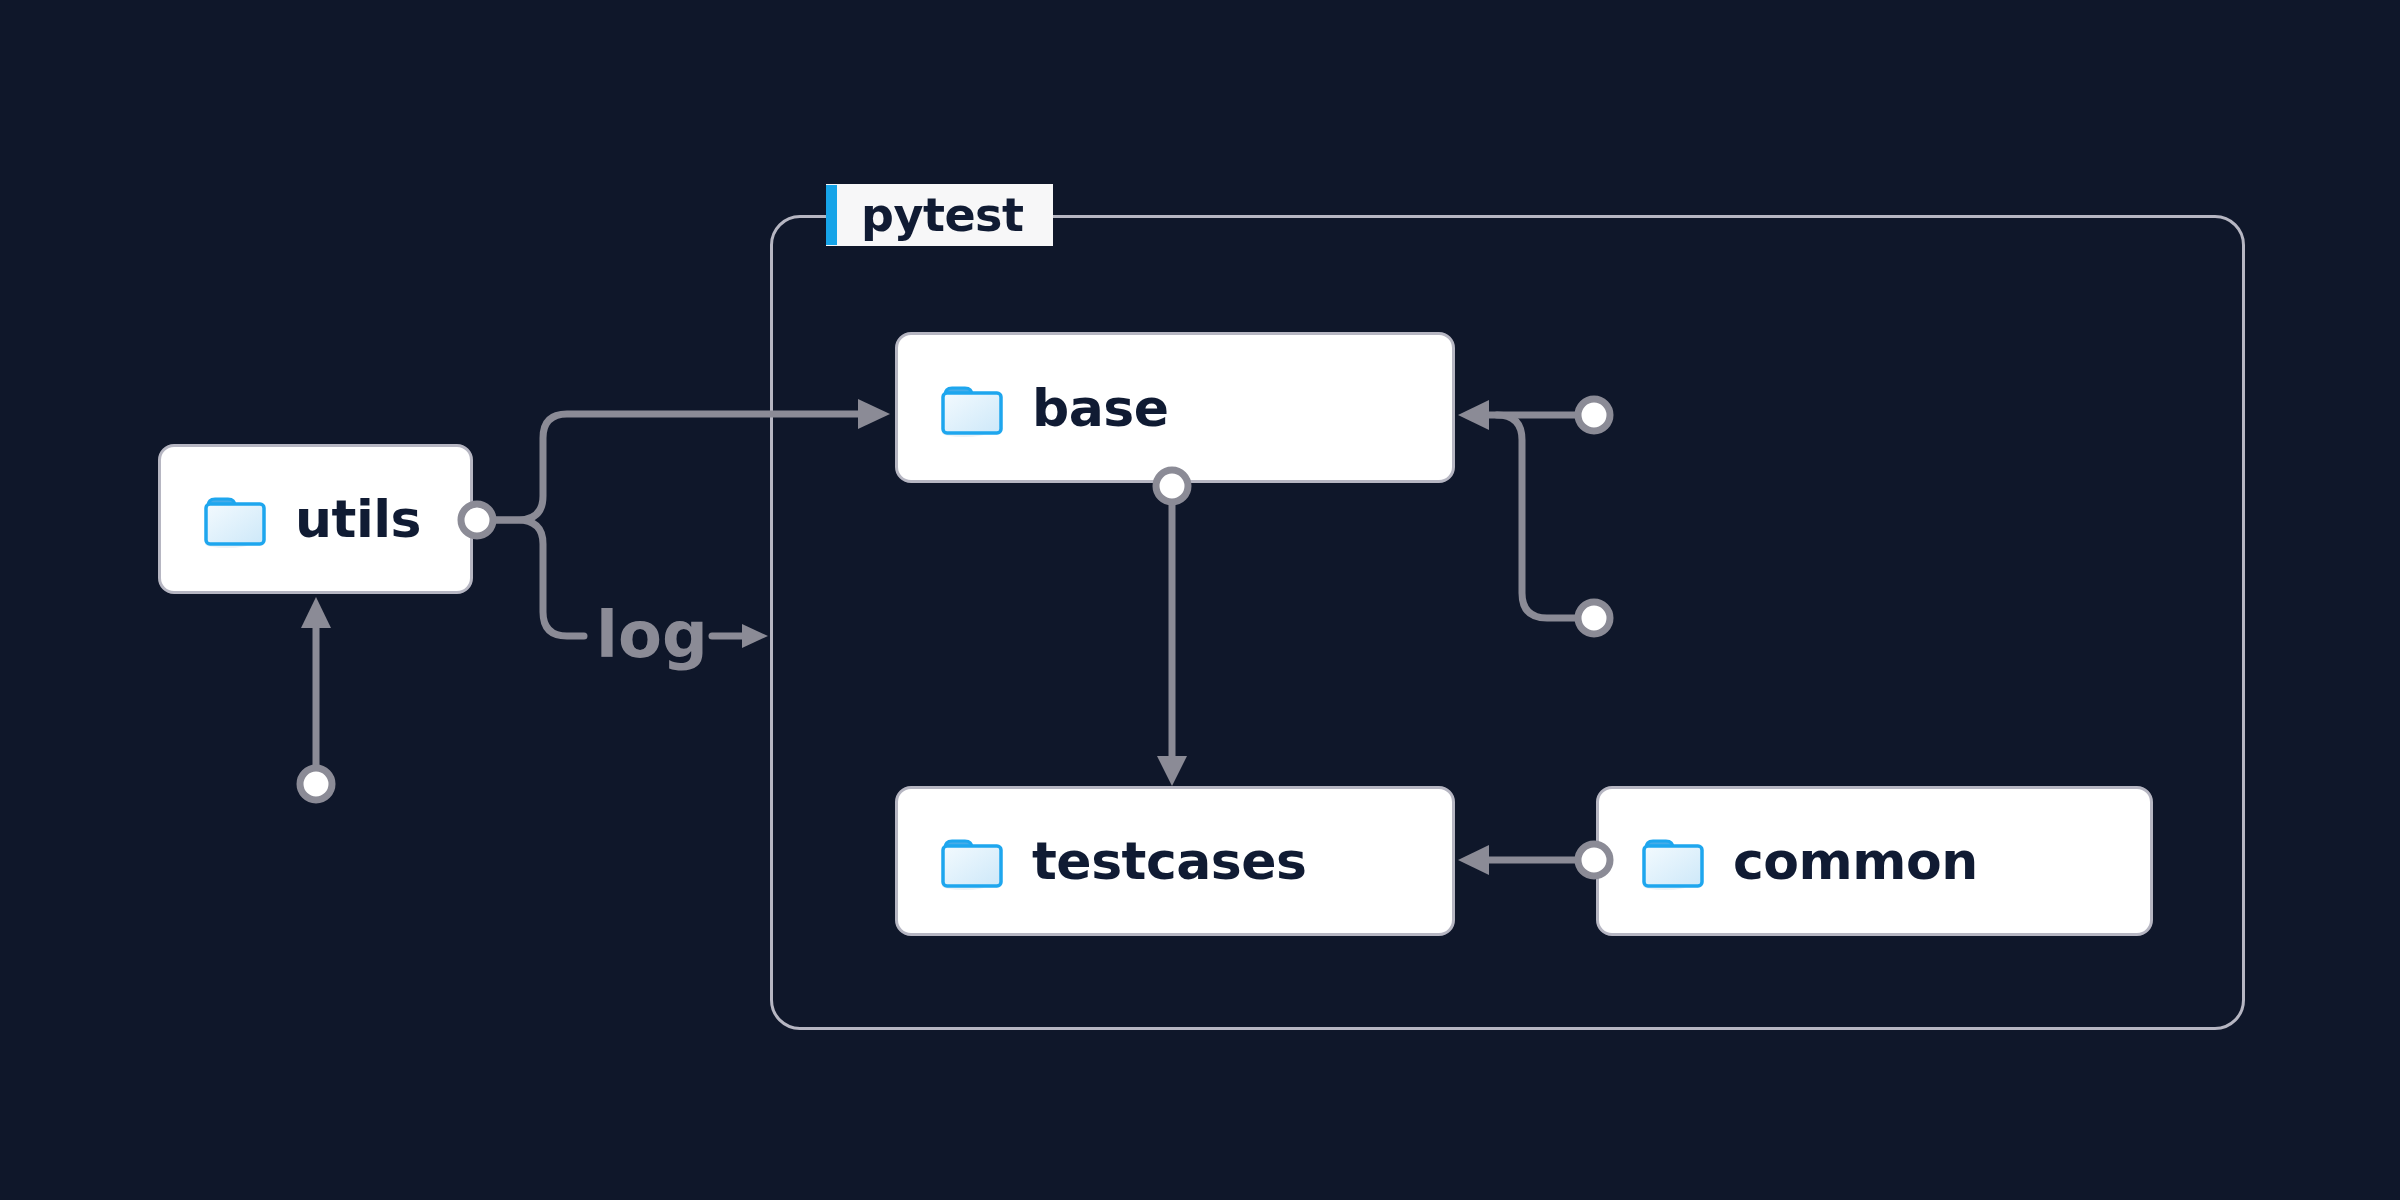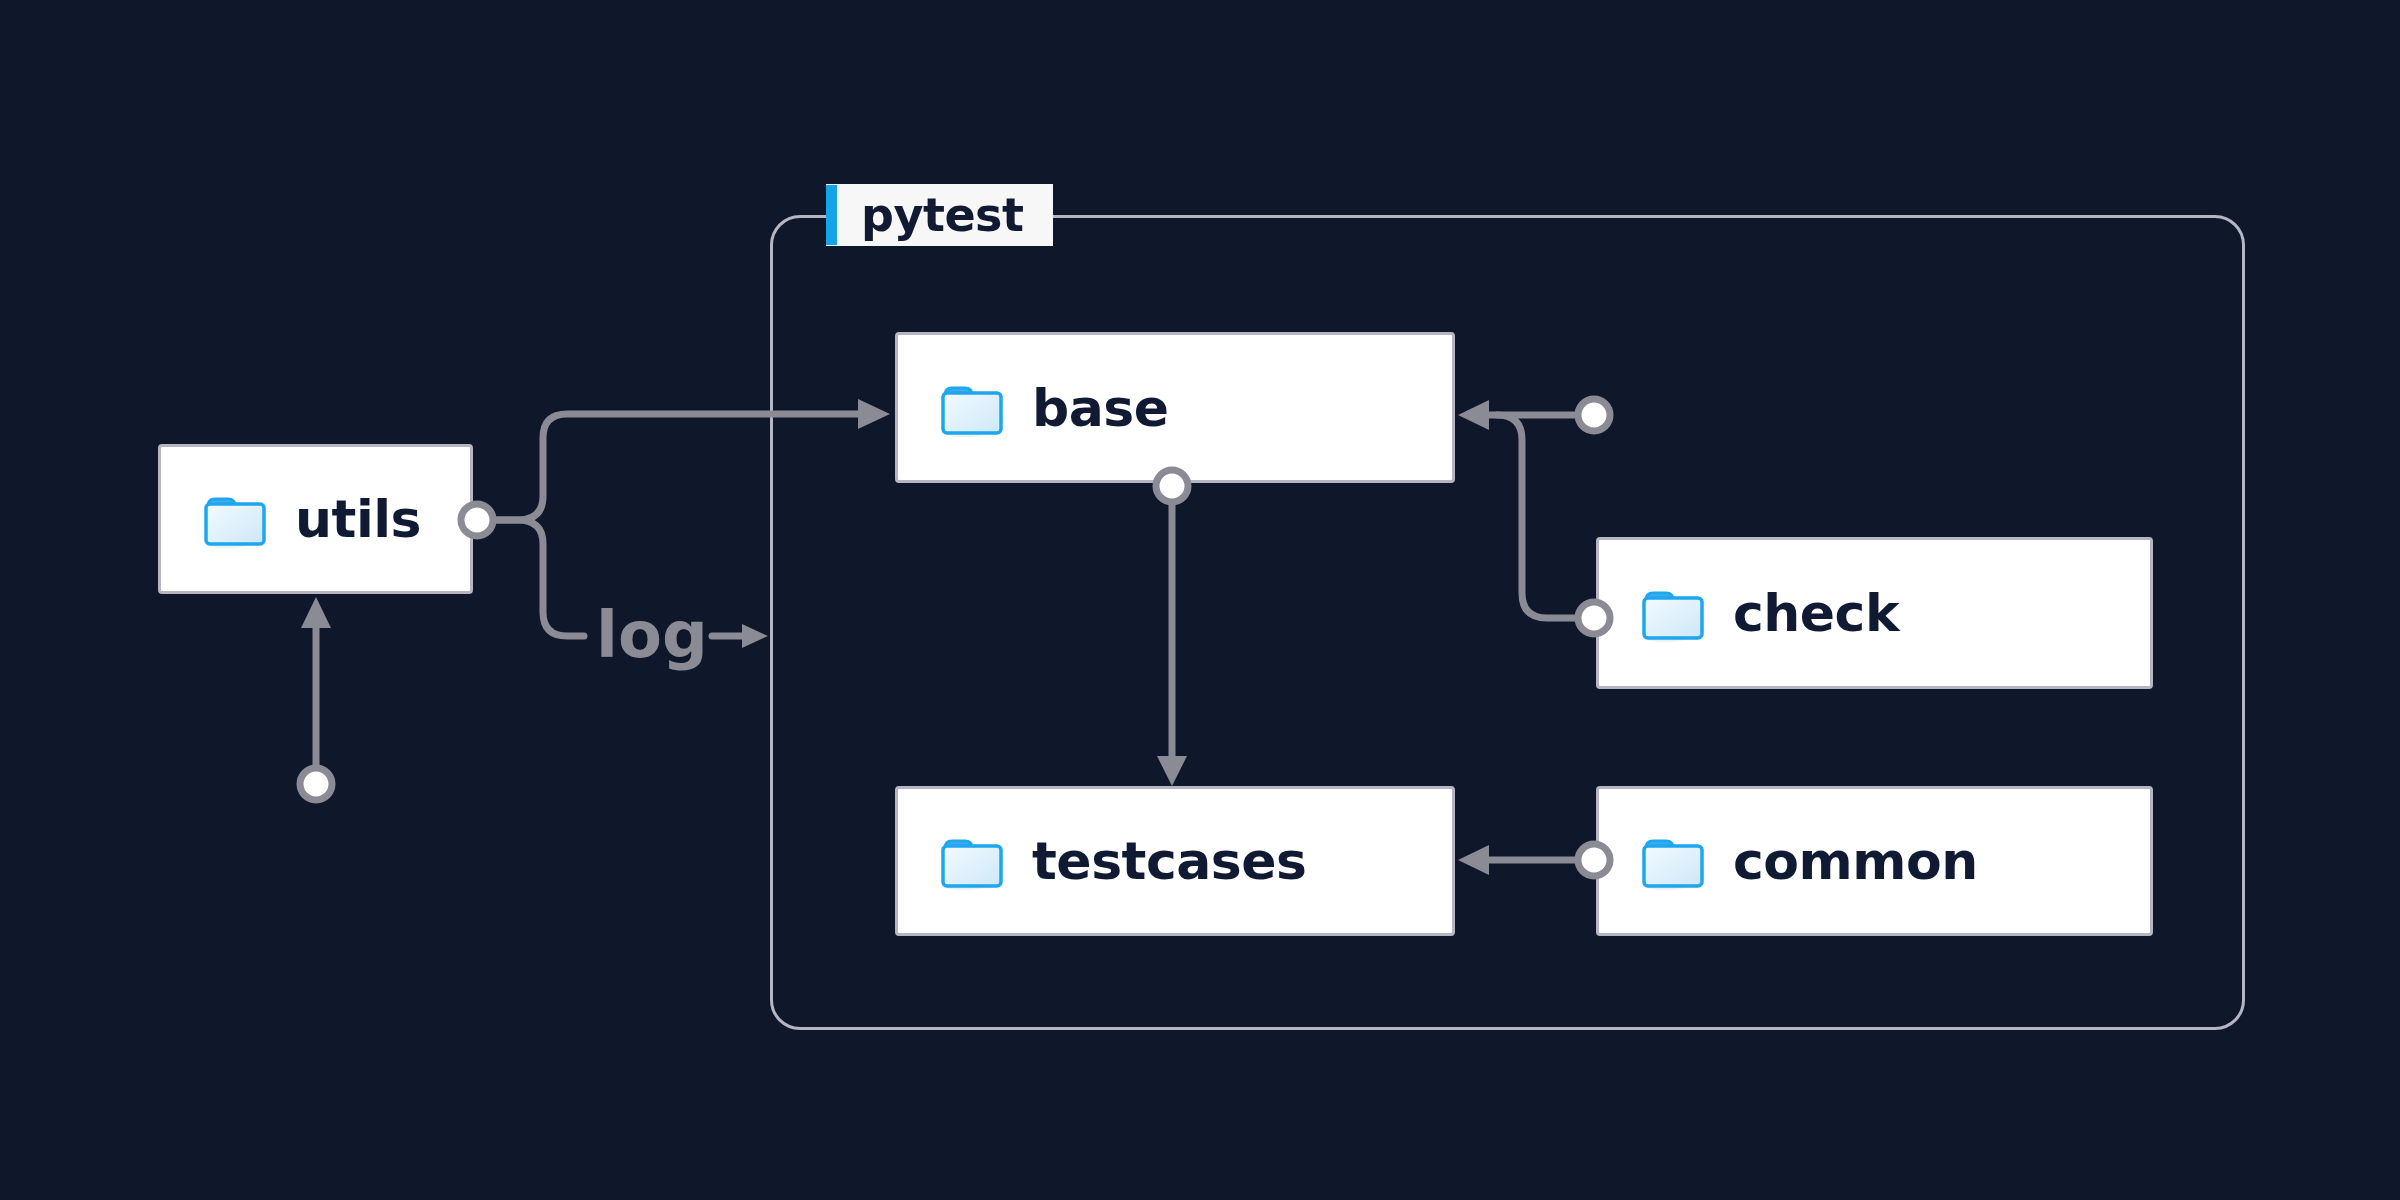--- a/index.html
+++ b/index.html
@@ -48,21 +48,21 @@
     font-size: 46px;
     font-weight: 700;
     color: #101b33;
     letter-spacing: -0.5px;
   }
   
   .node {
     position: absolute;
     background: #ffffff;
     border: 3px solid #b6b6c2;
-    border-radius: 4px;
+    border-radius: 16px;
     box-sizing: border-box;
     display: flex;
     align-items: center;
     padding-left: 42px;
     z-index: 2;
   }
   .node .folder {
     width: 64px;
     height: 58px;
     margin-right: 28px;
@@ -189,28 +189,20 @@
   <div class="node node-testcases">
     <svg class="folder" viewBox="0 0 64 58">
       <ellipse cx="24" cy="54" rx="22" ry="4" fill="#dde7ee" opacity="0.55"></ellipse>
       <path d="M5 16 q0 -7 7 -7 h13 q7 0 7 7 v6 h-27 z" fill="#46ace9" stroke="#1ea6ee" stroke-width="3"></path>
       <rect x="3" y="14" width="58" height="40" rx="4" fill="url(#fg1)" stroke="#1ea6ee" stroke-width="3.5"></rect>
     </svg>
     <span class="node-label">testcases</span>
   </div>
 
 
-  <div class="node node-check">
-    <svg class="folder" viewBox="0 0 64 58">
-      <ellipse cx="24" cy="54" rx="22" ry="4" fill="#dde7ee" opacity="0.55"></ellipse>
-      <path d="M5 16 q0 -7 7 -7 h13 q7 0 7 7 v6 h-27 z" fill="#46ace9" stroke="#1ea6ee" stroke-width="3"></path>
-      <rect x="3" y="14" width="58" height="40" rx="4" fill="url(#fg1)" stroke="#1ea6ee" stroke-width="3.5"></rect>
-    </svg>
-    <span class="node-label">check</span>
-  </div>
 
   <div class="node node-common">
     <svg class="folder" viewBox="0 0 64 58">
       <ellipse cx="24" cy="54" rx="22" ry="4" fill="#dde7ee" opacity="0.55"></ellipse>
       <path d="M5 16 q0 -7 7 -7 h13 q7 0 7 7 v6 h-27 z" fill="#46ace9" stroke="#1ea6ee" stroke-width="3"></path>
       <rect x="3" y="14" width="58" height="40" rx="4" fill="url(#fg1)" stroke="#1ea6ee" stroke-width="3.5"></rect>
     </svg>
     <span class="node-label">common</span>
   </div>
 

